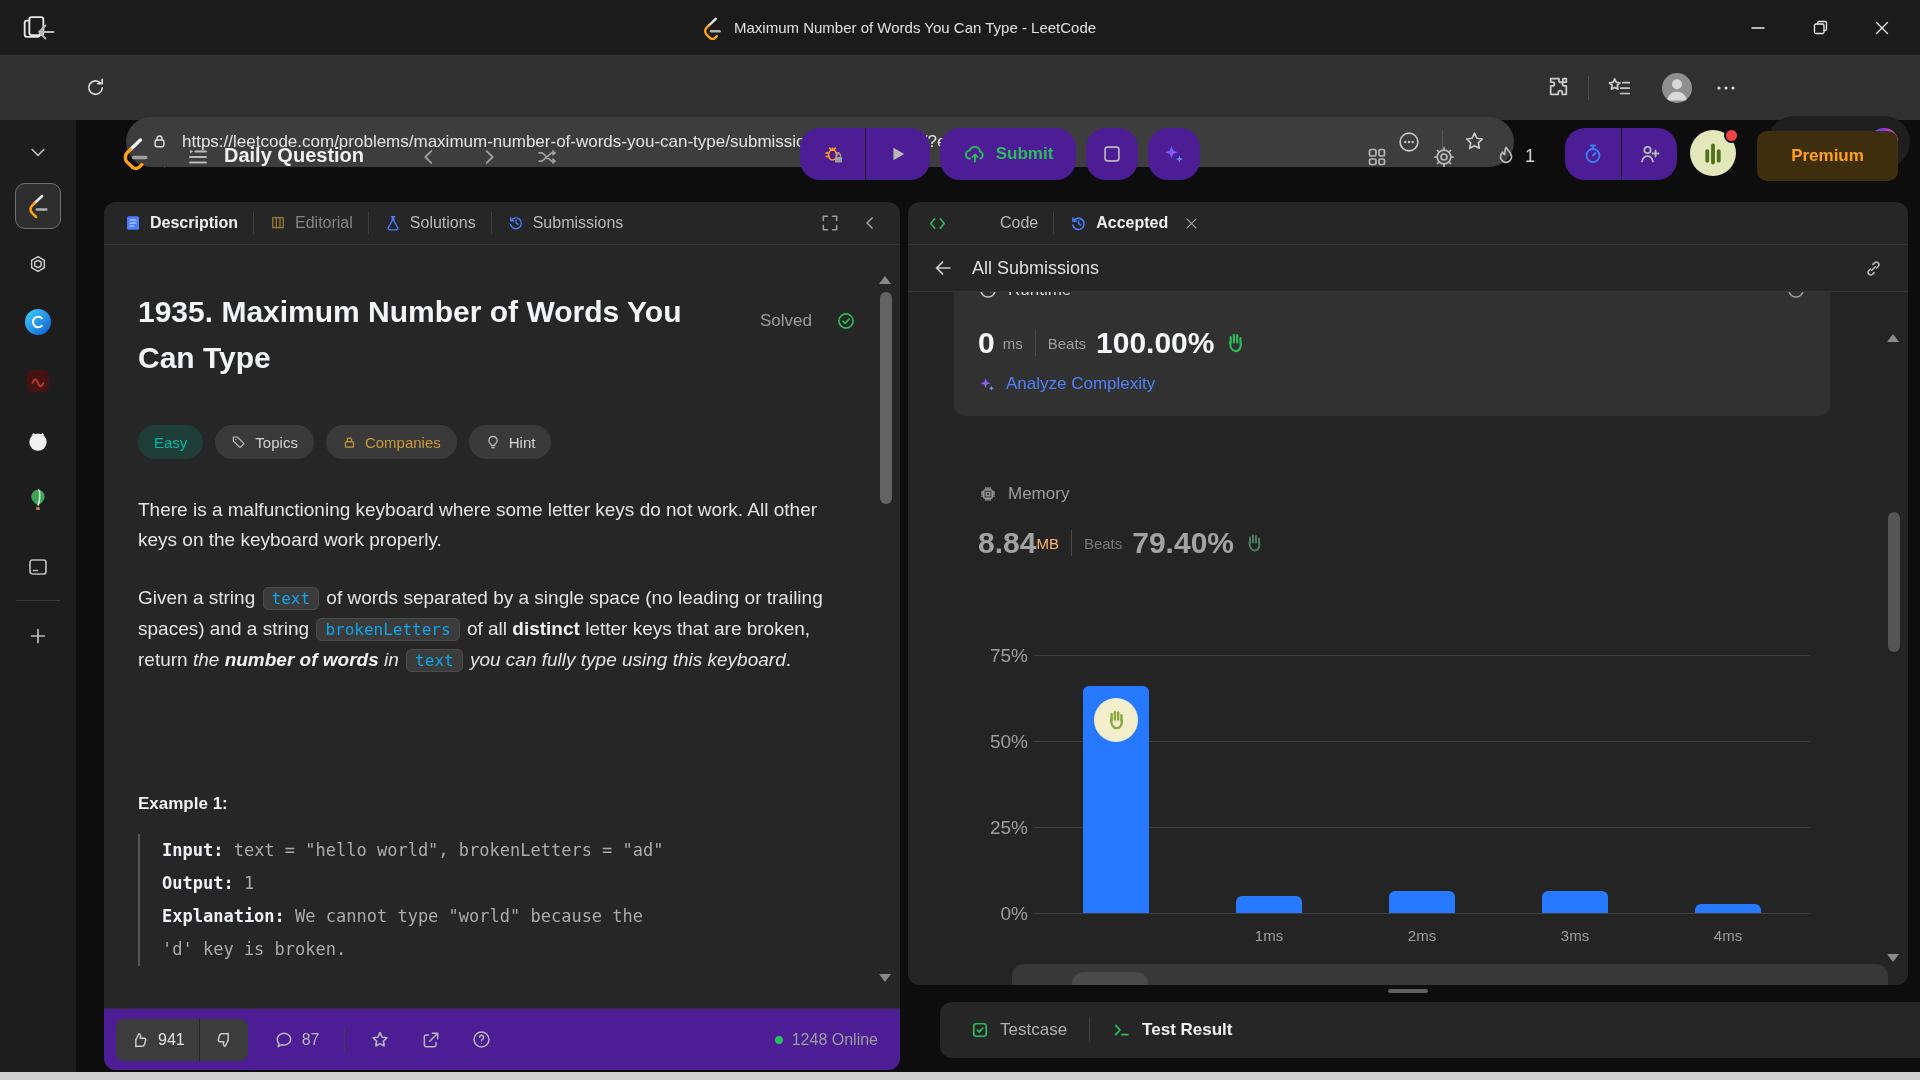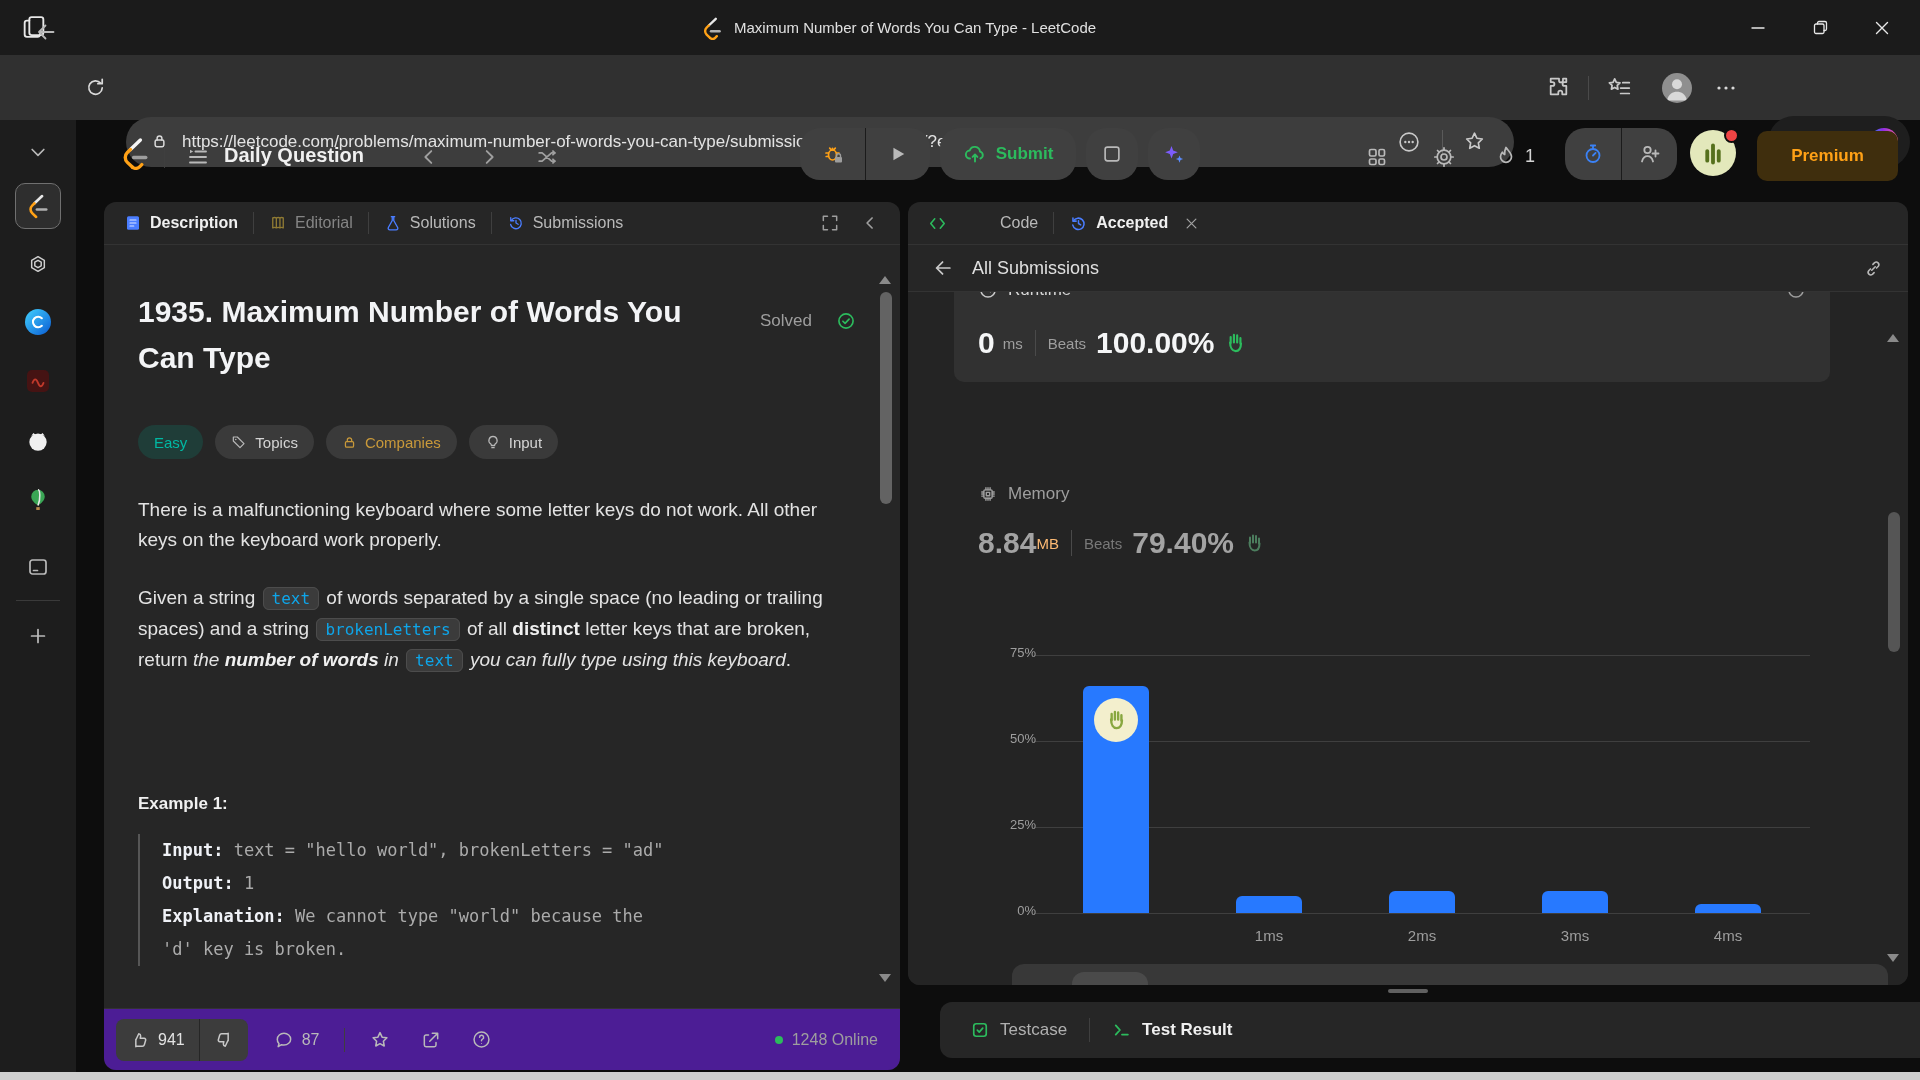--- a/index.html
+++ b/index.html
@@ -11,21 +11,21 @@
   .ic{fill:none;stroke-linecap:round;stroke-linejoin:round;}
   
   .titlebar{left:0;top:0;width:1920px;height:55px;background:#1b1b1b;}
   .addrbar{left:0;top:55px;width:1920px;height:65px;background:#303030;}
   .urlpill{left:126px;top:62px;width:1388px;height:50px;background:#3d3d3d;border-radius:25px;}
   .copilot{left:1768px;top:61px;width:142px;height:52px;background:#1e1e1e;border-radius:26px;}
   .winbtn{width:62px;height:55px;display:flex;align-items:center;justify-content:center;}
   
   .esidebar{left:0;top:120px;width:76px;height:960px;background:#1d1d1d;}
   
-  .navbtn{background:#404040;border-radius:20px;}
+  .navbtn{background:#4c1d95;border-radius:20px;}
   
   .panel{background:#262626;border-radius:12px;overflow:hidden;}
   .lp{left:104px;top:202px;width:796px;height:868px;}
   .rp{left:908px;top:202px;width:1000px;height:783px;}
   .tabsrow{height:42px;border-bottom:1px solid #333;display:flex;align-items:center;padding:0 20px;}
   .sep{width:1px;height:22px;background:#3f3f3f;margin:0 15px;}
   .tab{display:flex;align-items:center;gap:8px;font-size:16px;}
   .lp-content{position:relative;height:764px;overflow:hidden;padding:0 34px;box-sizing:border-box;}
   .lp-bottom{position:absolute;left:0;bottom:0;width:100%;height:62px;border-top:1px solid #333;
              background:#4c1d95;display:flex;align-items:center;padding:0 22px 0 12px;box-sizing:border-box;}
@@ -45,21 +45,21 @@
   .likecell{display:flex;align-items:center;gap:8px;padding:0 14px;font-size:16px;color:#e3e3e3;}
   
   .rp-sub{height:46px;border-bottom:1px solid #333;display:flex;align-items:center;padding:0 24px;}
   .rp-content{position:relative;height:695px;background:#242424;overflow:hidden;}
   .card{position:absolute;left:46px;top:-26px;width:876px;background:#313131;border-radius:10px;
         padding:14px 24px 22px;box-sizing:border-box;}
   .stat-big{font-size:30px;font-weight:700;color:#f5f6f7;}
   .stat-sm{font-size:15px;color:#9e9e9e;}
   .vdiv{width:1px;height:26px;background:#4a4a4a;margin:0 12px;}
   .grid-line{position:absolute;height:1px;background:#3f3f3f;}
-  .ytick{position:absolute;left:16px;width:52px;text-align:right;font-size:13px;color:#9e9e9e;}
+  .ytick{position:absolute;left:8px;width:52px;text-align:right;font-size:19px;color:#9e9e9e;}
   .xtick{position:absolute;text-align:center;font-size:15px;color:#9e9e9e;width:80px;}
   .chart-bar{position:absolute;border-radius:6px 6px 0 0;}
   .chart-badge{position:absolute;width:44px;height:44px;border-radius:50%;display:flex;align-items:center;justify-content:center;}
   .sb-thumb{position:absolute;background:#636363;border-radius:6px;width:12px;}
   .arrow-up{width:0;height:0;border-left:6px solid transparent;border-right:6px solid transparent;border-bottom:8px solid #8a8a8a;}
   .arrow-dn{width:0;height:0;border-left:6px solid transparent;border-right:6px solid transparent;border-top:8px solid #8a8a8a;}
   .tcbar{left:908px;top:1002px;width:1000px;height:56px;display:flex;align-items:center;padding:0 30px;box-sizing:border-box;margin-left:32px;}
 </style>
 </head>
 <body>
@@ -431,21 +431,21 @@
           <svg width="15" height="15" viewBox="0 0 24 24" class="ic" stroke="#c9993a" stroke-width="2">
             <rect x="5.5" y="10.5" width="13" height="9" rx="2"></rect>
               <path d="M8.5 10.5V8a3.5 3.5 0 0 1 7 0v2.5"></path>
           </svg>
           <span>Companies</span>
         </div>
         <div class="chip">
           <svg width="16" height="16" viewBox="0 0 24 24" class="ic" stroke="#b9b9b9" stroke-width="1.8">
             <path d="M9.5 17.5h5M10.2 20.5h3.6M12 3.5a6.2 6.2 0 0 0-3.6 11.2c.8.6 1.1 1.5 1.1 2.3h5c0-.8.3-1.7 1.1-2.3A6.2 6.2 0 0 0 12 3.5z"></path>
           </svg>
-          <span>Input</span>
+          <span>Hint</span>
         </div>
       </div>
 
       <p class="para" style="margin:36px 0 0;">There is a malfunctioning keyboard where some letter keys do not work. All other keys on the keyboard work properly.</p>
       <p class="para" style="margin:28px 0 0;"><span class="seg-p">Given a string </span><span class="seg-c">text</span><span class="seg-p"> of words separated by a single space (no leading or trailing spaces) and a string </span><span class="seg-c">brokenLetters</span><span class="seg-p"> of all </span><span class="seg-b">distinct</span><span class="seg-p"> letter keys that are broken, return </span><span class="seg-i">the </span><span class="seg-bi">number of words</span><span class="seg-i"> in </span><span class="seg-c">text</span><span class="seg-i"> you can fully type using this keyboard</span><span class="seg-p">.</span></p>
 
       <div style="margin-top:118px;font-size:17px;font-weight:700;color:#f0f0f0;">Example 1:</div>
       <div class="example" style="margin-top:20px;">
         <div><b>Input:</b><span> text = "hello world", brokenLetters = "ad"</span></div>
         <div><b>Output:</b><span> 1</span></div>
@@ -550,20 +550,27 @@
         <div class="flex" style="margin-top:26px;">
           <span class="stat-big">0</span>
           <span class="stat-sm" style="margin-left:8px;">ms</span>
           <span class="vdiv"></span>
           <span class="stat-sm">Beats</span>
           <span class="stat-big" style="margin-left:10px;">100.00%</span>
           <svg width="26" height="26" viewBox="0 0 24 24" class="ic" stroke="#2cbb5d" stroke-width="2" style="margin-left:8px;">
             <path d="M8 12V6.5M11 11.5V4.5M14 11.5V5M17 12.5V7.5"></path>
               <path d="M7.5 11.5c0 4.8 2.1 8 5.1 8s4.9-2.8 4.9-7"></path>
           </svg>
+        </div>
+        <div class="flex" style="margin-top:14px;gap:9px;">
+          <svg width="19" height="19" viewBox="0 0 24 24">
+            <path d="M9.5 4l1.7 4.6 4.6 1.7-4.6 1.7L9.5 16.6 7.8 12 3.2 10.3 7.8 8.6z" fill="#8b5cf6"></path>
+            <path d="M17 13.5l.9 2.3 2.3.9-2.3.9-.9 2.3-.9-2.3-2.3-.9 2.3-.9z" fill="#6d9eff"></path>
+          </svg>
+          <span style="font-size:17px;color:#4f82f7;">Analyze Complexity</span>
         </div>
       </div>
 
       <div class="abs" style="left:70px;top:192px;">
         <div class="flex" style="gap:10px;">
           <svg width="20" height="20" viewBox="0 0 24 24" class="ic" stroke="#9e9e9e" stroke-width="1.7">
             <rect x="7" y="7" width="10" height="10" rx="1.5"></rect>
               <rect x="10" y="10" width="4" height="4"></rect>
             <path d="M9.5 7V4.5M12 7V4.5M14.5 7V4.5M9.5 19.5V17M12 19.5V17M14.5 19.5V17M7 9.5H4.5M7 12H4.5M7 14.5H4.5M19.5 9.5H17M19.5 12H17M19.5 14.5H17"></path>
           </svg>

